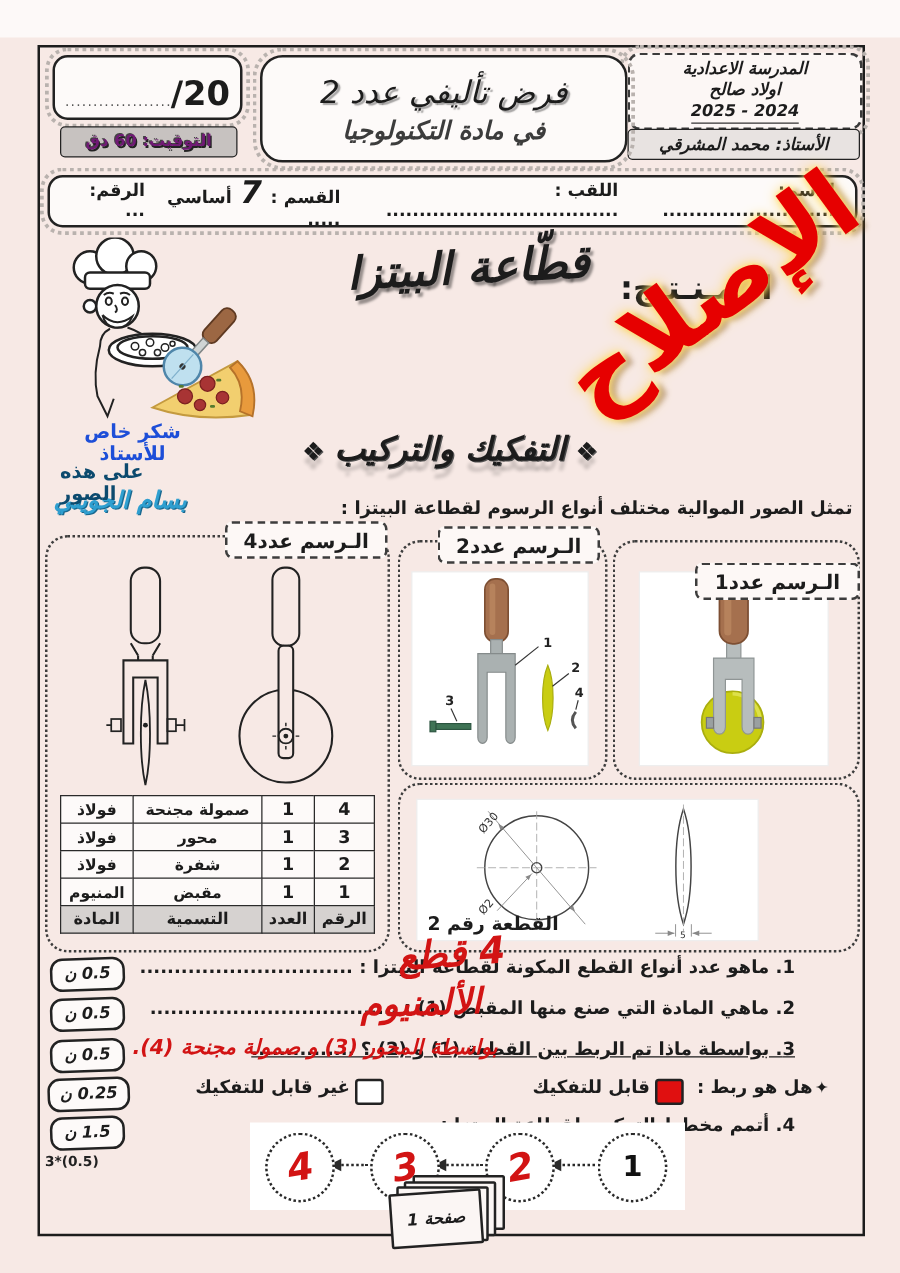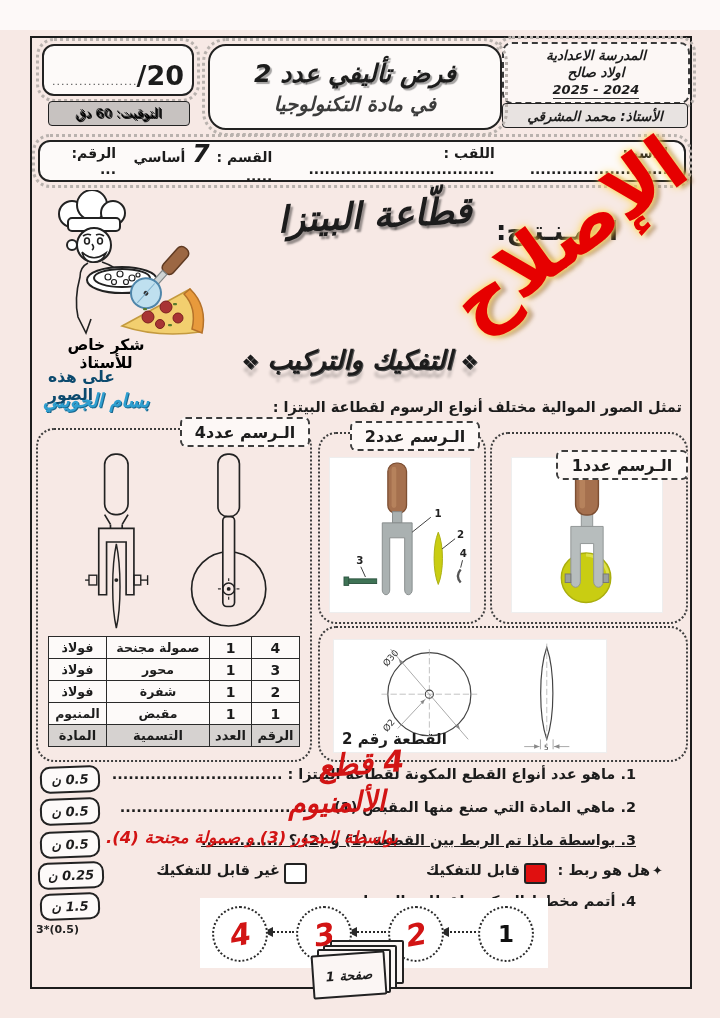--- a/index.html
+++ b/index.html
@@ -11,40 +11,40 @@
   .rtl{direction:rtl;text-align:right;white-space:nowrap;}
   .ctr{display:flex;align-items:center;justify-content:center;}
 
   
   .hdrbox{background:#fcf7f5;border:2px dashed #3a3a3a;border-radius:10px;outline:3px dotted #b9b2ae;outline-offset:3px;}
   .school{left:502px;top:42px;width:184px;height:58px;flex-direction:column;font-style:italic;font-weight:bold;}
   .school div{line-height:17px;font-size:13.5px;}
   .school .yr{font-size:13px;border-bottom:1px solid #333;}
   .teacher{left:502px;top:103px;width:184px;height:23px;font-weight:bold;font-size:13.5px;background:#e8e3e1;border:1.8px solid #222;border-radius:4px;font-style:italic;}
   .exam{left:208px;top:44px;width:290px;height:82px;border:2px solid #222;border-radius:18px;background:#fdfaf9;outline:3px dotted #b9b2ae;outline-offset:3px;flex-direction:column;}
-  .exam .l1{font-size:25px;font-weight:bold;font-style:italic;text-shadow:2px 2px 1px rgba(0,0,0,.35);}
+  .exam .l1{font-size:25px;font-weight:normal;font-style:italic;text-shadow:2px 2px 1px rgba(0,0,0,.35);}
   .exam .l2{font-size:20px;font-weight:bold;color:#3c3c3c;margin-top:4px;font-style:italic;text-align:center;}
   .scorebox{left:42px;top:44px;width:152px;height:52px;border:2.5px solid #222;border-radius:12px;background:#fdfaf9;outline:3px dotted #b9b2ae;outline-offset:3px;direction:ltr;display:flex;align-items:flex-end;padding:0 8px 6px 8px;box-sizing:border-box;}
   .scorebox .dots{flex:1;font-size:11px;color:#555;letter-spacing:1px;overflow:hidden;}
   .scorebox .val{font-size:27px;font-weight:bold;line-height:24px;}
-  .timing{left:48px;top:101px;width:140px;height:23px;background:#c7c2c0;border:1.8px solid #222;border-radius:4px;font-weight:normal;font-size:13px;color:#000000;text-shadow:1px 1px 0 #222,-1px -1px 0 #444;}
+  .timing{left:48px;top:101px;width:140px;height:23px;background:#c7c2c0;border:1.8px solid #222;border-radius:4px;font-weight:bold;font-size:13px;color:#701a75;text-shadow:1px 1px 0 #222,-1px -1px 0 #444;}
 
   
   .student{left:38px;top:140px;width:648px;height:42px;border:2px solid #222;border-radius:12px;background:#fdfaf9;outline:3px dotted #b9b2ae;outline-offset:3px;display:flex;align-items:center;justify-content:space-between;direction:rtl;padding:0 16px;box-sizing:border-box;font-size:14px;font-weight:bold;}
   .student .grade{font-size:25px;font-style:italic;margin:0 2px;}
 
   
   .correction{left:428px;top:118px;width:280px;height:230px;transform:rotate(-36deg);
     font-size:76px;font-weight:bold;color:#e60000;z-index:30;
     text-shadow:0 0 10px #ffd34d,0 0 4px #fff0a0,4px 5px 4px rgba(90,40,0,.35);}
 
   .prodlabel{left:448px;top:216px;width:170px;font-size:26px;font-weight:bold;z-index:5;}
   .prodname{left:222px;top:196px;width:250px;font-size:36px;font-weight:bold;font-style:italic;transform:rotate(-3deg);text-shadow:2px 3px 2px rgba(0,0,0,.4);z-index:5;}
 
-  .cred1{left:40px;top:336px;width:132px;color:#000000;font-weight:bold;font-size:15.5px;text-align:center;}
+  .cred1{left:40px;top:336px;width:132px;color:#1d4ed8;font-weight:bold;font-size:15.5px;text-align:center;}
   .cred2{left:34px;top:357px;width:124px;color:#2f9fd0;font-weight:bold;font-size:19px;text-align:center;font-style:italic;text-shadow:1px 1px 0 #19688f;margin-top:32px;}
   .cred3{left:48px;top:368px;width:106px;color:#0c4a6e;font-weight:bold;font-size:15.5px;text-align:left;}
 
   .secttitle{left:175px;top:345px;width:370px;font-size:26px;font-weight:bold;font-style:italic;text-align:center;text-shadow:0 8px 3px rgba(0,0,0,.18),1px 1px 0 #555;}
   .secttitle .orn{font-size:20px;vertical-align:middle;margin:0 8px;}
   .lead{left:330px;top:399px;width:352px;font-size:14.5px;font-weight:bold;}
 
   
   .dbox{border:2.5px dotted #3d3d3d;border-radius:18px;}
   .dtab{background:#fdf8f6;border:2px dashed #3d3d3d;border-radius:6px;font-weight:bold;font-size:16px;z-index:4;}

